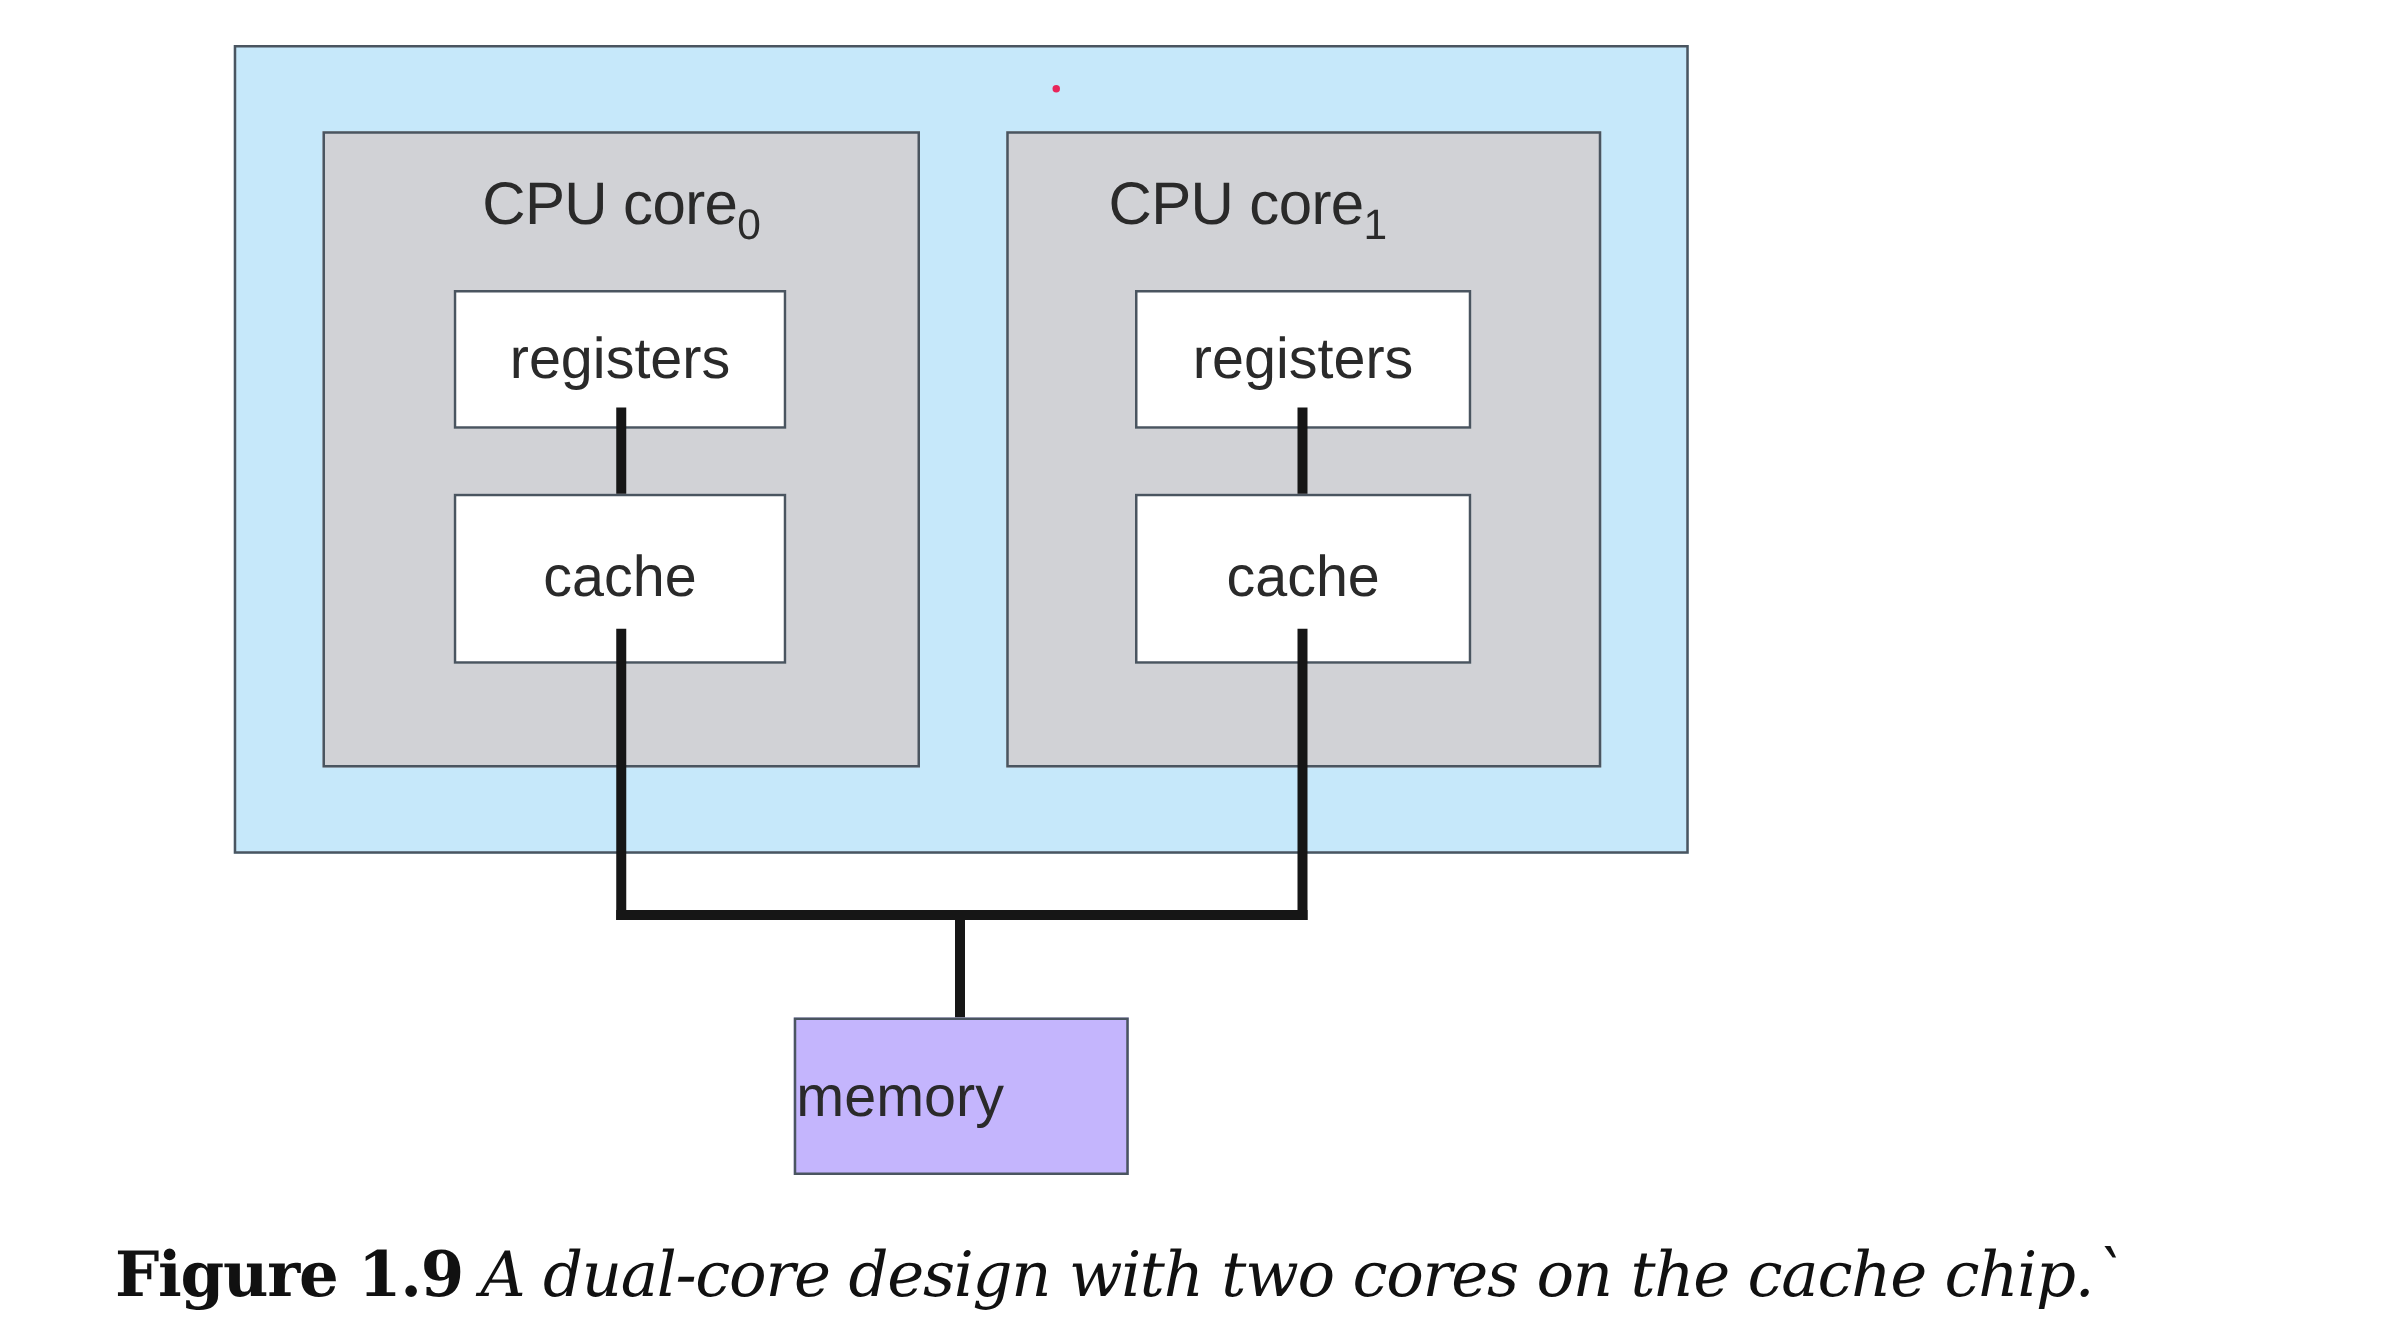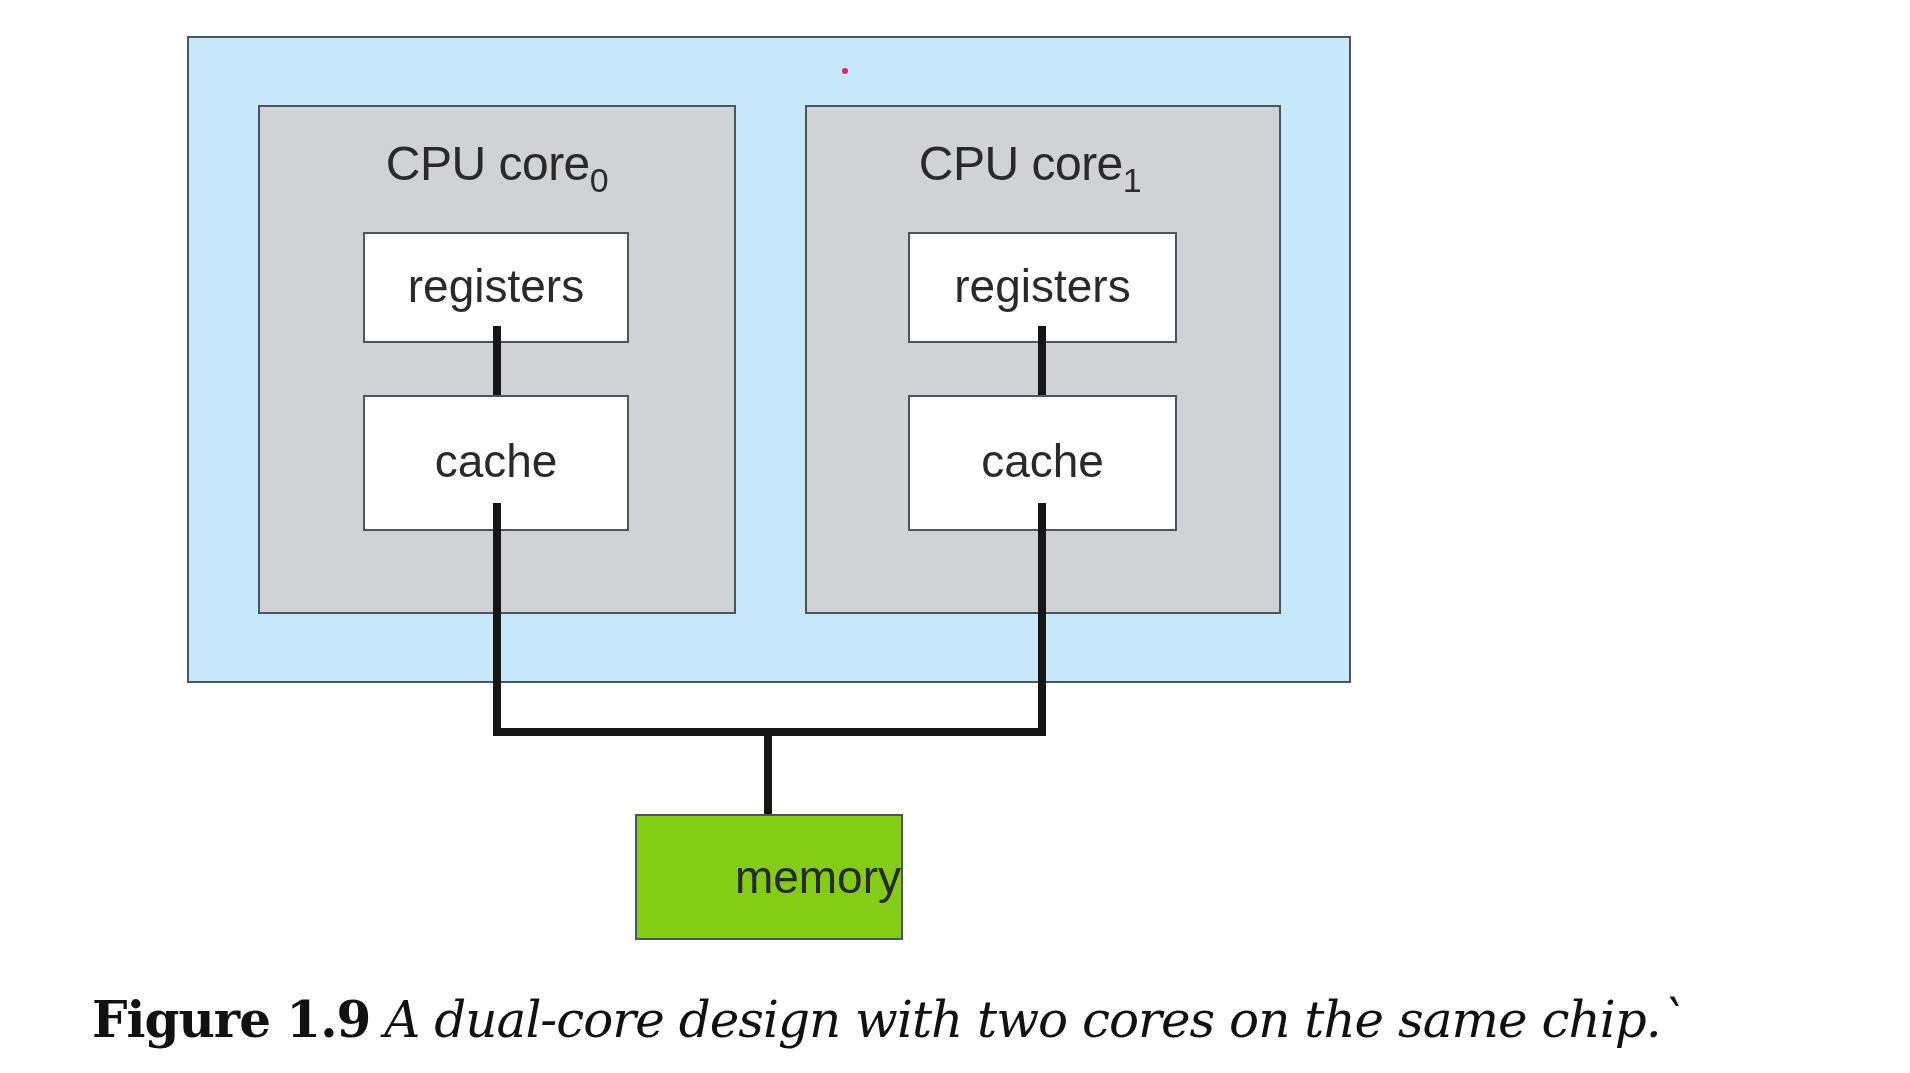--- a/index.html
+++ b/index.html
@@ -10,42 +10,42 @@
   .core0 { left: 258px; width: 478px; }
   .core1 { left: 805px; width: 476px; }
   .core-label { top: 136px; height: 56px; font-family: "Liberation Sans", sans-serif; font-size: 48px; color: #2a2a2a; white-space: nowrap; text-align: center; letter-spacing: -0.5px; }
   .core-label sub { font-size: 34px; vertical-align: -12px; line-height: 0; }
   .box { background: #ffffff; border: 2px solid #4a5560; display: flex; align-items: center; justify-content: center; font-family: "Liberation Sans", sans-serif; font-size: 46px; color: #2a2a2a; padding-bottom: 4px; }
   .reg { top: 232px; height: 111px; }
   .cache { top: 395px; height: 136px; }
   .b0 { left: 363px; width: 266px; }
   .b1 { left: 908px; width: 269px; }
   .wire { background: #161616; }
-  .memory { left: 635px; top: 814px; width: 268px; height: 126px; background: #84cc16; border: 2px solid #4a5560; display: flex; align-items: center; justify-content: flex-end; font-family: "Liberation Sans", sans-serif; font-size: 46px; color: #2a2a2a; padding-bottom: 1px; }
+  .memory { left: 635px; top: 814px; width: 268px; height: 126px; background: #c4b5fd; border: 2px solid #4a5560; display: flex; align-items: center; justify-content: flex-start; font-family: "Liberation Sans", sans-serif; font-size: 46px; color: #2a2a2a; padding-bottom: 1px; }
   .caption { left: 92px; top: 990px; white-space: nowrap; font-family: "DejaVu Serif", "Liberation Serif", serif; font-size: 50px; color: #111; letter-spacing: -1px; }
   .caption .fig { font-weight: bold; margin-right: 14px; }
   .caption .txt { font-style: italic; }
   .cursor-dot { left: 842px; top: 68px; width: 6px; height: 6px; border-radius: 50%; background: #e8265a; }
 </style>
 </head>
 <body>
 
 <div class="abs chip"></div>
 
 <div class="abs core core0"></div>
 <div class="abs core-label" style="left:258px;width:478px;"><span>CPU core</span><sub>0</sub></div>
 <div class="abs box reg b0">
     <span>registers</span>
   </div>
 <div class="abs box cache b0">
     <span>cache</span>
   </div>
 
 <div class="abs core core1"></div>
-<div class="abs core-label" style="left:822px;width:416px;"><span>CPU core</span><sub>1</sub></div>
+<div class="abs core-label" style="left:790px;width:416px;"><span>CPU core</span><sub>1</sub></div>
 <div class="abs box reg b1">
     <span>registers</span>
   </div>
 <div class="abs box cache b1">
     <span>cache</span>
   </div>
 
 <div class="abs wire" style="left:493px;top:326px;width:8px;height:69px;"></div>
 <div class="abs wire" style="left:1038px;top:326px;width:8px;height:69px;"></div>
 <div class="abs wire" style="left:493px;top:503px;width:8px;height:233px;"></div>
@@ -53,14 +53,14 @@
 <div class="abs wire" style="left:493px;top:728px;width:553px;height:8px;"></div>
 <div class="abs wire" style="left:764px;top:736px;width:8px;height:78px;"></div>
 
 <div class="abs memory">
     <span>memory</span>
   </div>
 
 <div class="abs cursor-dot"></div>
 
 <div class="abs caption">
-  <span class="fig">Figure 1.9</span><span class="txt">A dual-core design with two cores on the same chip.`</span>
+  <span class="fig">Figure 1.9</span><span class="txt">A dual-core design with two cores on the cache chip.`</span>
 </div>
 
 </body></html>

